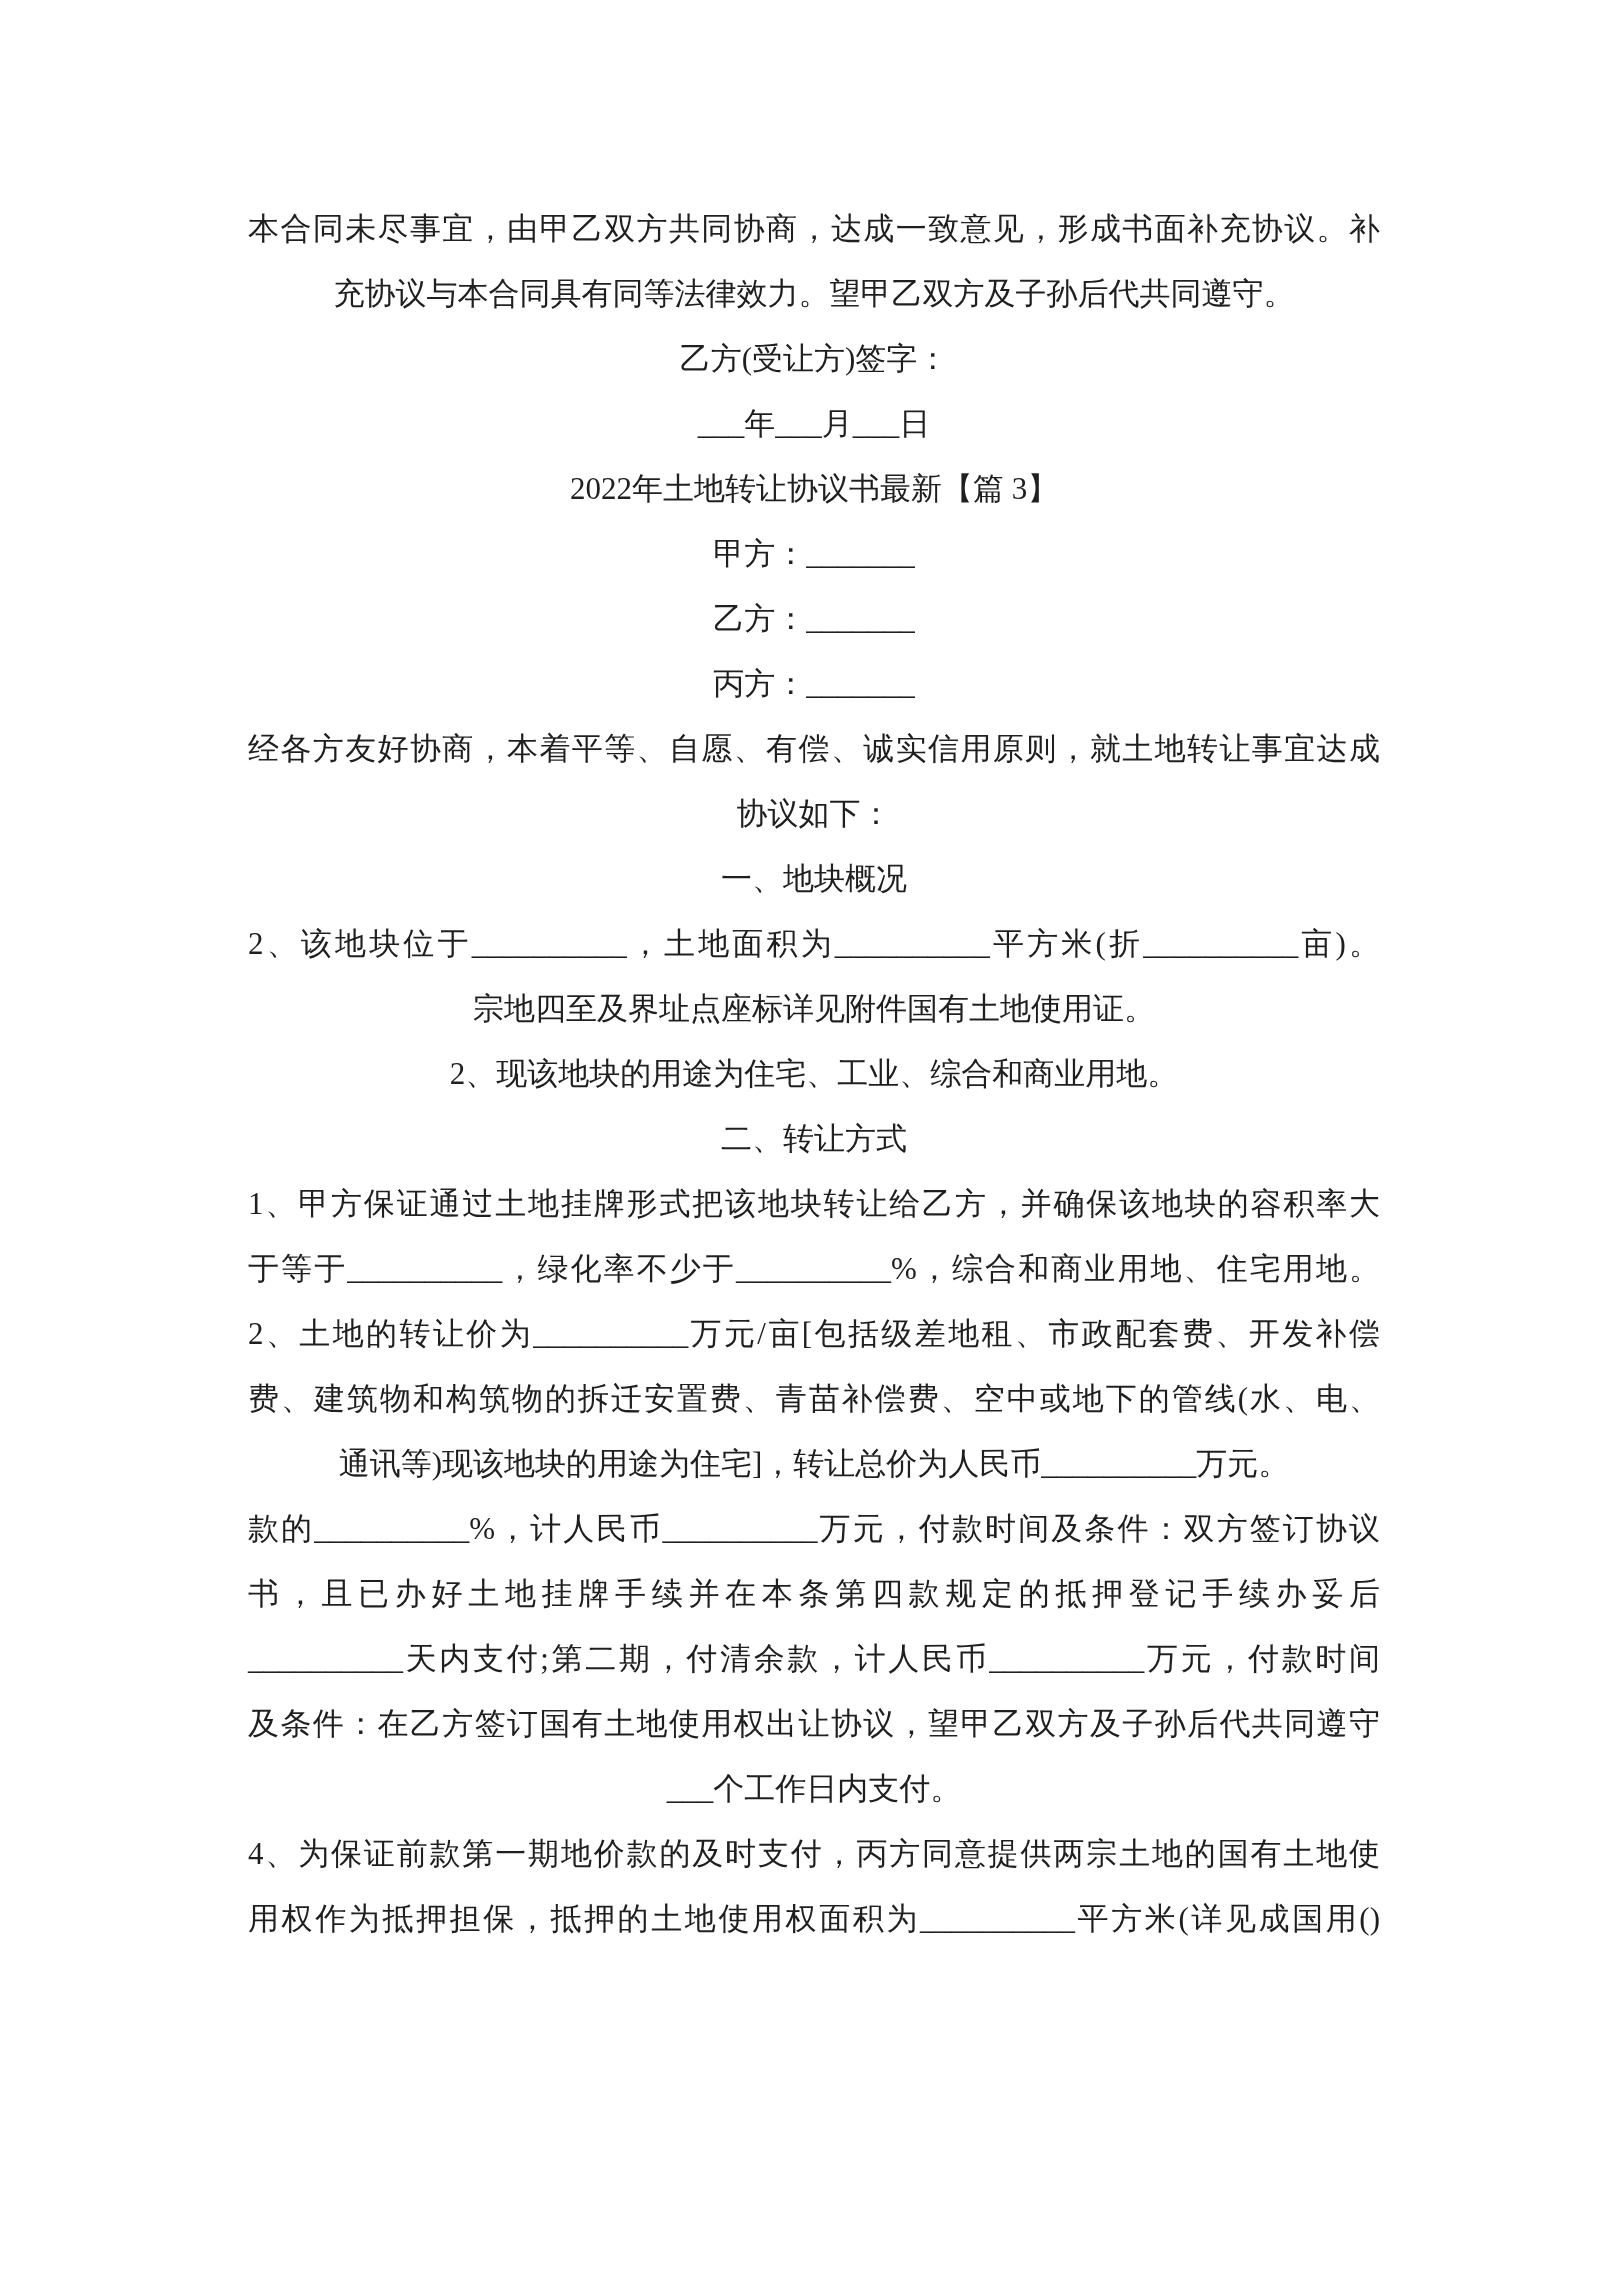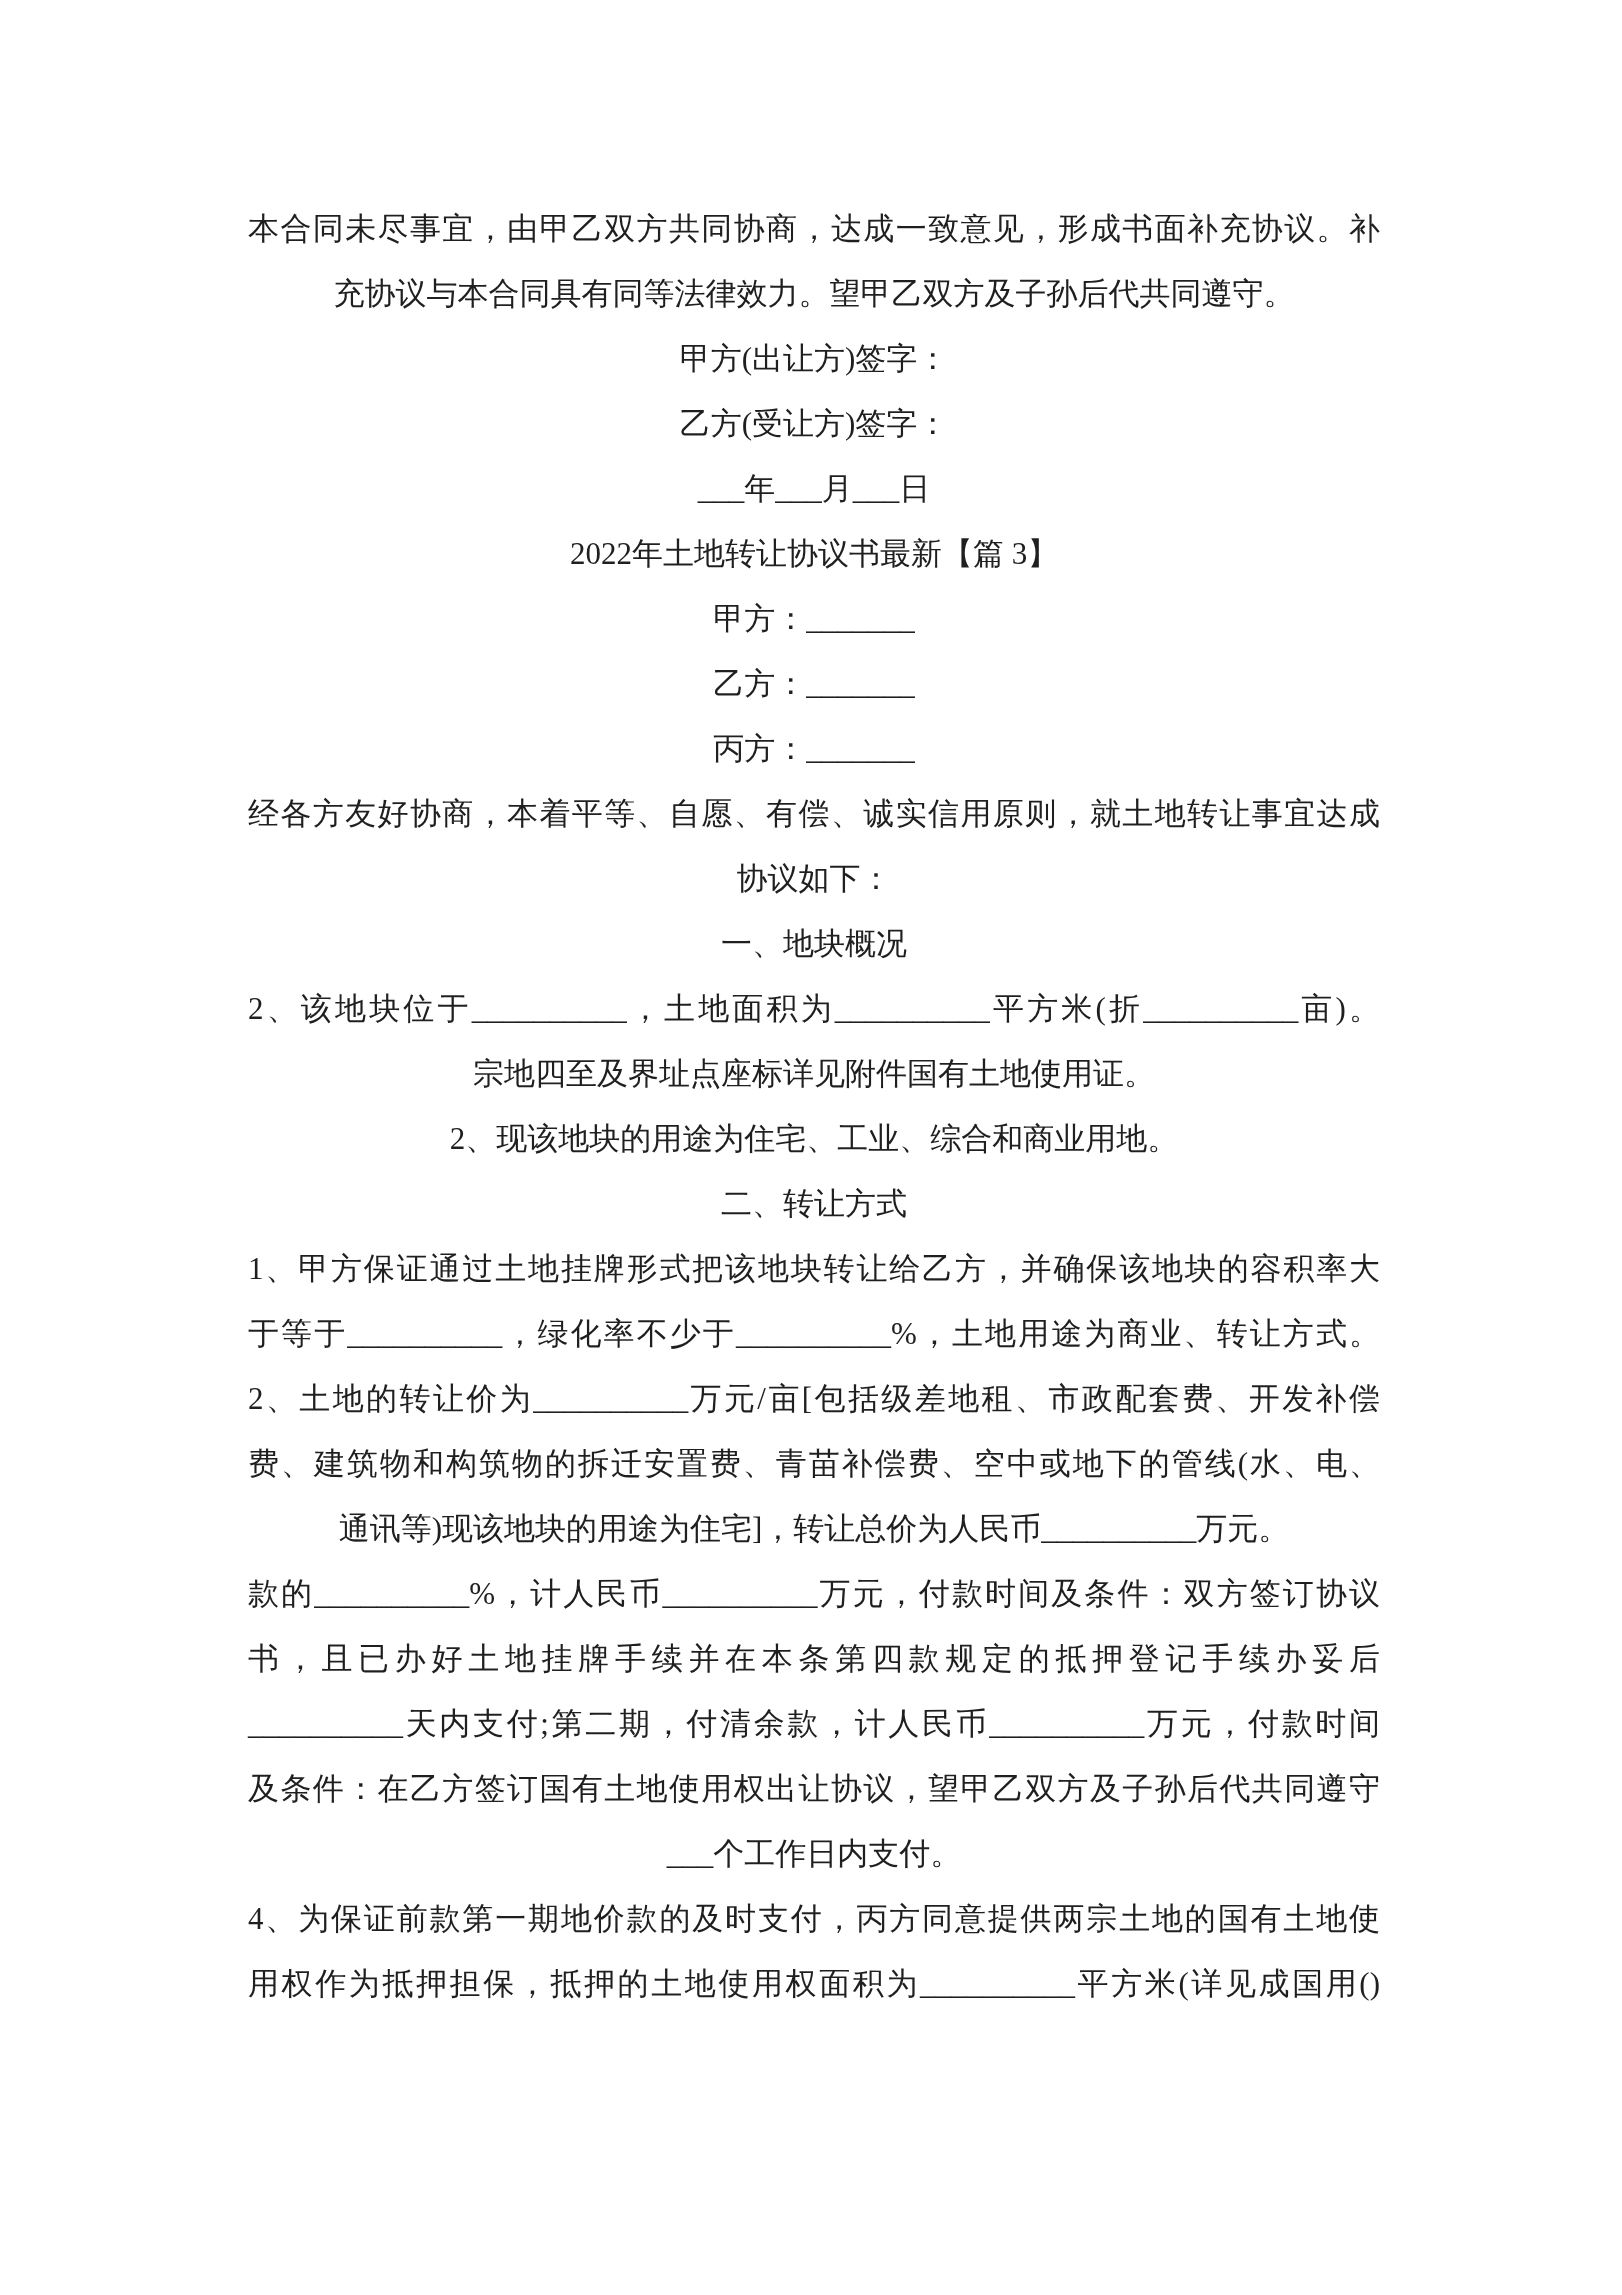--- a/index.html
+++ b/index.html
@@ -32,36 +32,35 @@
     text-align-last: justify;
     text-justify: inter-character;
   }
 </style>
 </head>
 <body>
 
 <div class="page">
   <div class="line fill">本合同未尽事宜，由甲乙双方共同协商，达成一致意见，形成书面补充协议。补</div>
   <div class="line">充协议与本合同具有同等法律效力。望甲乙双方及子孙后代共同遵守。</div>
-  <div class="line">甲方(出让方)签字：</div>
   <div class="line">乙方(受让方)签字：</div>
   <div class="line">___年___月___日</div>
   <div class="line">2022年土地转让协议书最新【篇 3】</div>
   <div class="line">甲方：_______</div>
   <div class="line">乙方：_______</div>
   <div class="line">丙方：_______</div>
   <div class="line fill">经各方友好协商，本着平等、自愿、有偿、诚实信用原则，就土地转让事宜达成</div>
   <div class="line">协议如下：</div>
   <div class="line">一、地块概况</div>
   <div class="line fill">2、该地块位于__________，土地面积为__________平方米(折__________亩)。</div>
   <div class="line">宗地四至及界址点座标详见附件国有土地使用证。</div>
   <div class="line">2、现该地块的用途为住宅、工业、综合和商业用地。</div>
   <div class="line">二、转让方式</div>
   <div class="line fill">1、甲方保证通过土地挂牌形式把该地块转让给乙方，并确保该地块的容积率大</div>
-  <div class="line fill">于等于__________，绿化率不少于__________%，土地用途为商业、转让方式。</div>
+  <div class="line fill">于等于__________，绿化率不少于__________%，综合和商业用地、住宅用地。</div>
   <div class="line fill">2、土地的转让价为__________万元/亩[包括级差地租、市政配套费、开发补偿</div>
   <div class="line fill">费、建筑物和构筑物的拆迁安置费、青苗补偿费、空中或地下的管线(水、电、</div>
   <div class="line">通讯等)现该地块的用途为住宅]，转让总价为人民币__________万元。</div>
   <div class="line fill">款的__________%，计人民币__________万元，付款时间及条件：双方签订协议</div>
   <div class="line fill">书，且已办好土地挂牌手续并在本条第四款规定的抵押登记手续办妥后</div>
   <div class="line fill">__________天内支付;第二期，付清余款，计人民币__________万元，付款时间</div>
   <div class="line fill">及条件：在乙方签订国有土地使用权出让协议，望甲乙双方及子孙后代共同遵守</div>
   <div class="line">___个工作日内支付。</div>
   <div class="line fill">4、为保证前款第一期地价款的及时支付，丙方同意提供两宗土地的国有土地使</div>
   <div class="line fill">用权作为抵押担保，抵押的土地使用权面积为__________平方米(详见成国用()</div>

